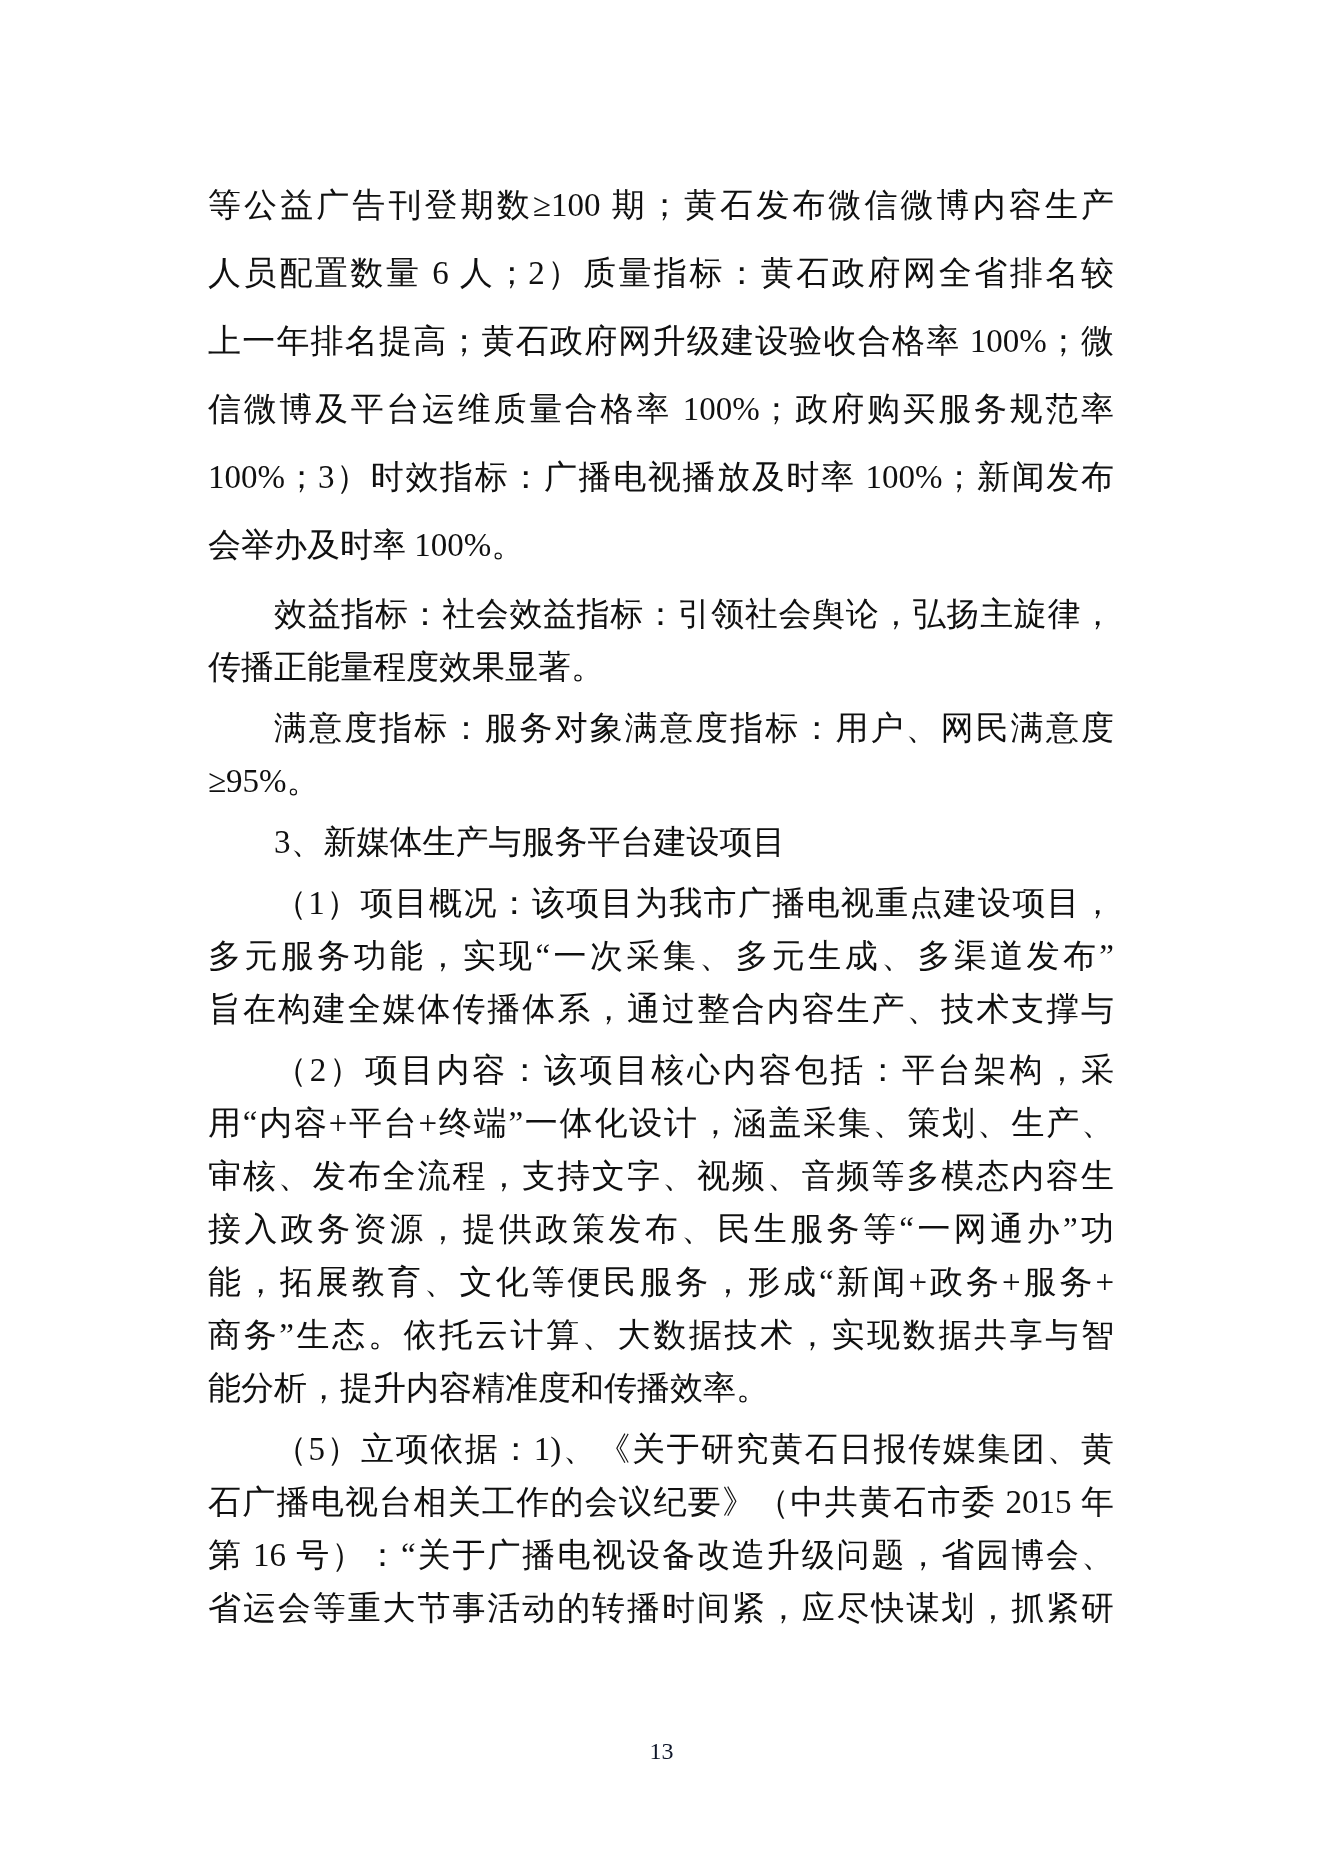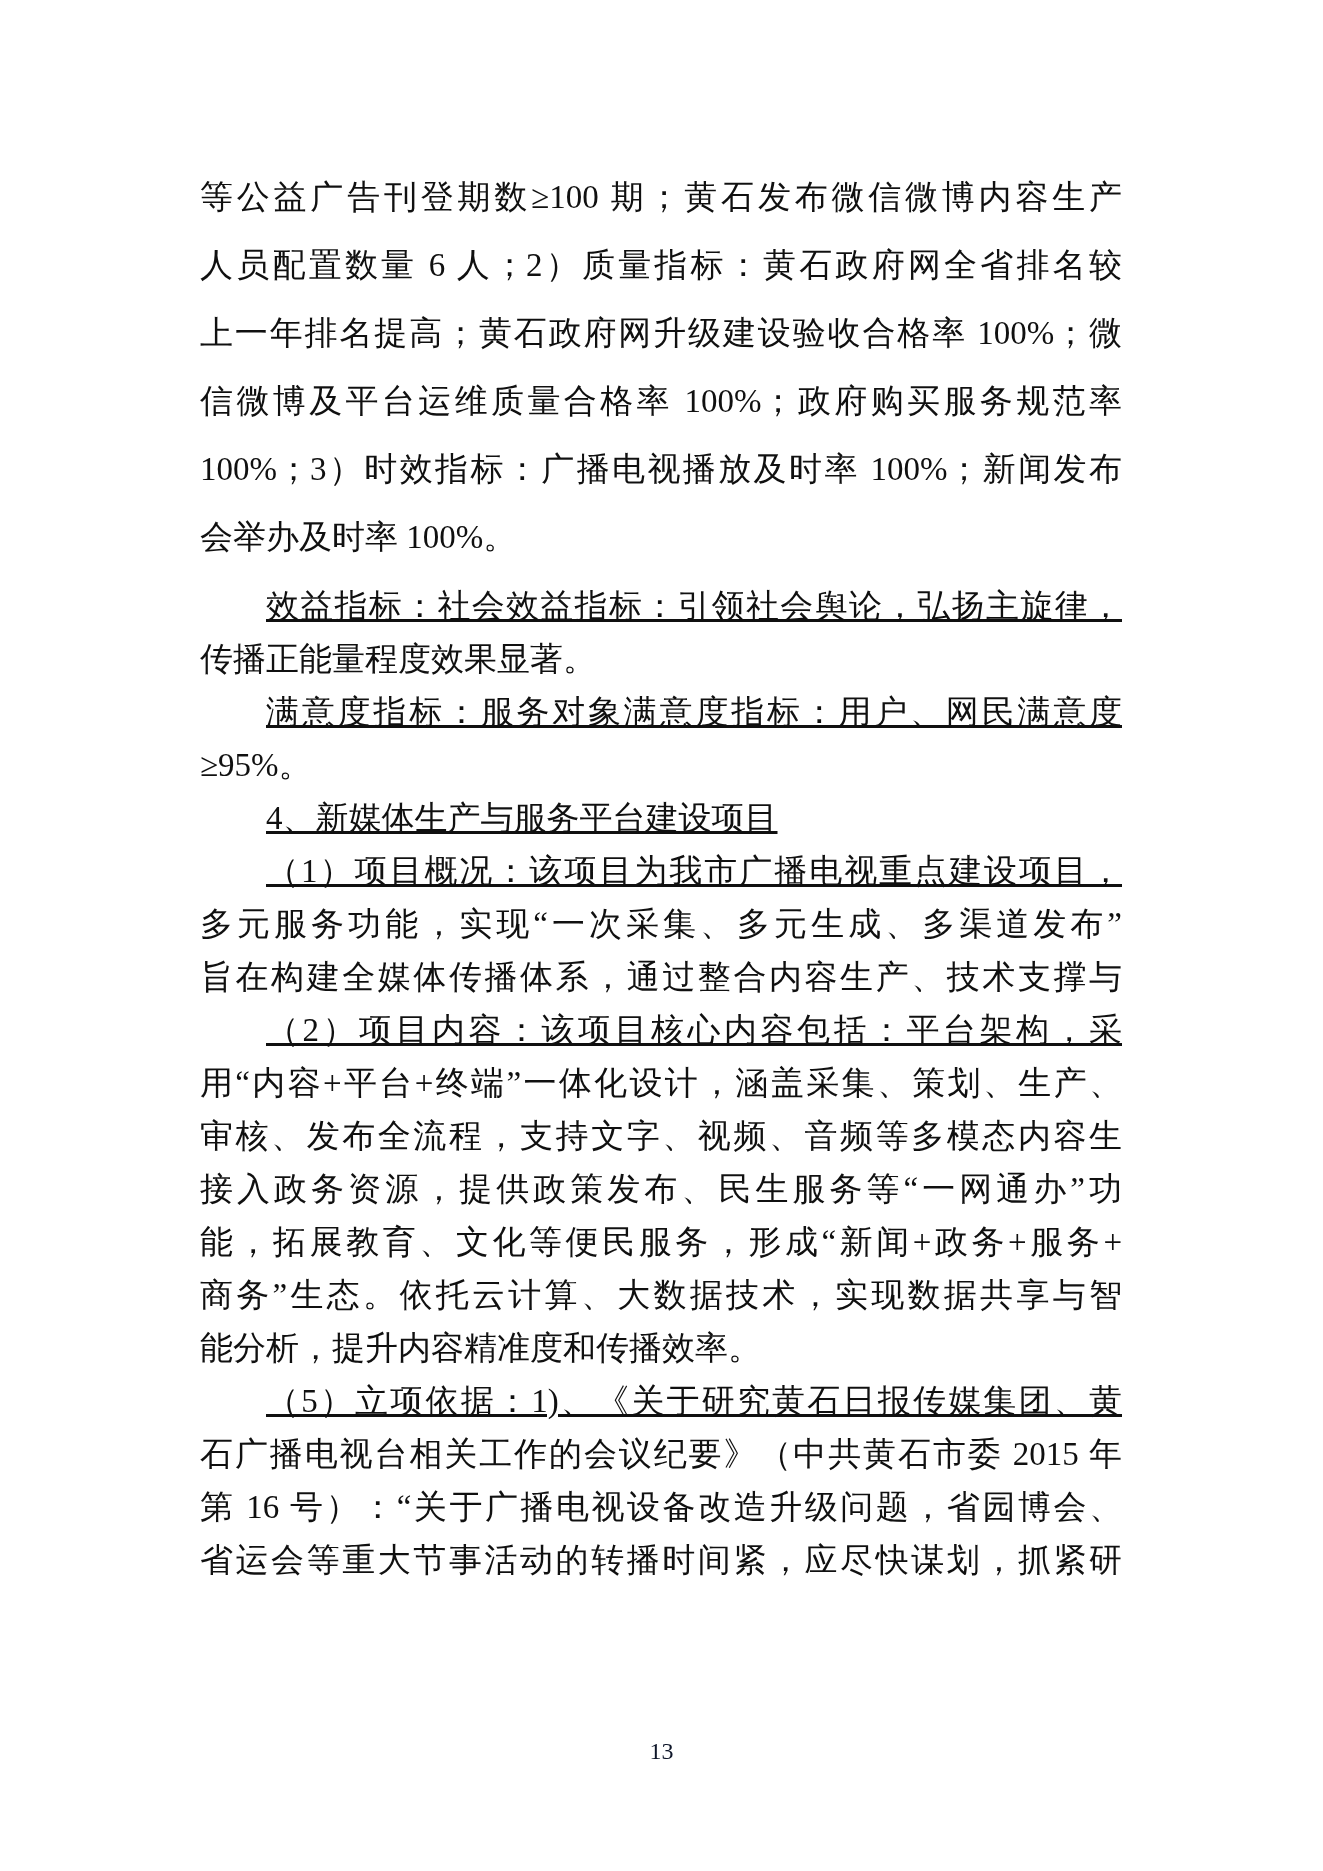--- a/index.html
+++ b/index.html
@@ -20,21 +20,21 @@
     inset: 0;
     background: #ffffff;
   }
   .content {
     position: absolute;
     left: 200px;
     top: 163px;
     width: 922px;
   }
   .para {
-    margin: 0;
+    margin: 8px;
     padding: 0;
   }
   .para.wide {
     margin-bottom: 9px;
   }
   .line {
     font-size: 33px;
     text-align: justify;
     text-align-last: justify;
     overflow: hidden;
@@ -43,21 +43,20 @@
   .para.wide .line {
     line-height: 68px;
     height: 68px;
   }
   .para.normal .line {
     line-height: 53px;
     height: 53px;
   }
   .line.indent {
     text-indent: 2em;
-    text-decoration: underline;
   }
   .line.last {
     text-align-last: left;
   }
   .page-number {
     position: absolute;
     left: 0;
     top: 1736px;
     width: 100%;
     text-align: center;
@@ -81,21 +80,21 @@
       </div>
       <div class="para normal">
         <div class="line indent">效益指标：社会效益指标：引领社会舆论，弘扬主旋律，</div>
         <div class="line last">传播正能量程度效果显著。</div>
       </div>
       <div class="para normal">
         <div class="line indent">满意度指标：服务对象满意度指标：用户、网民满意度</div>
         <div class="line last">≥95%。</div>
       </div>
       <div class="para normal">
-        <div class="line indent last">4、新媒体生产与服务平台建设项目</div>
+        <div class="line indent last">3、新媒体生产与服务平台建设项目</div>
       </div>
       <div class="para normal">
         <div class="line indent">（1）项目概况：该项目为我市广播电视重点建设项目，</div>
         <div class="line">多元服务功能，实现“一次采集、多元生成、多渠道发布”</div>
         <div class="line">旨在构建全媒体传播体系，通过整合内容生产、技术支撑与</div>
       </div>
       <div class="para normal">
         <div class="line indent">（2）项目内容：该项目核心内容包括：平台架构，采</div>
         <div class="line">用“内容+平台+终端”一体化设计，涵盖采集、策划、生产、</div>
         <div class="line">审核、发布全流程，支持文字、视频、音频等多模态内容生</div>

